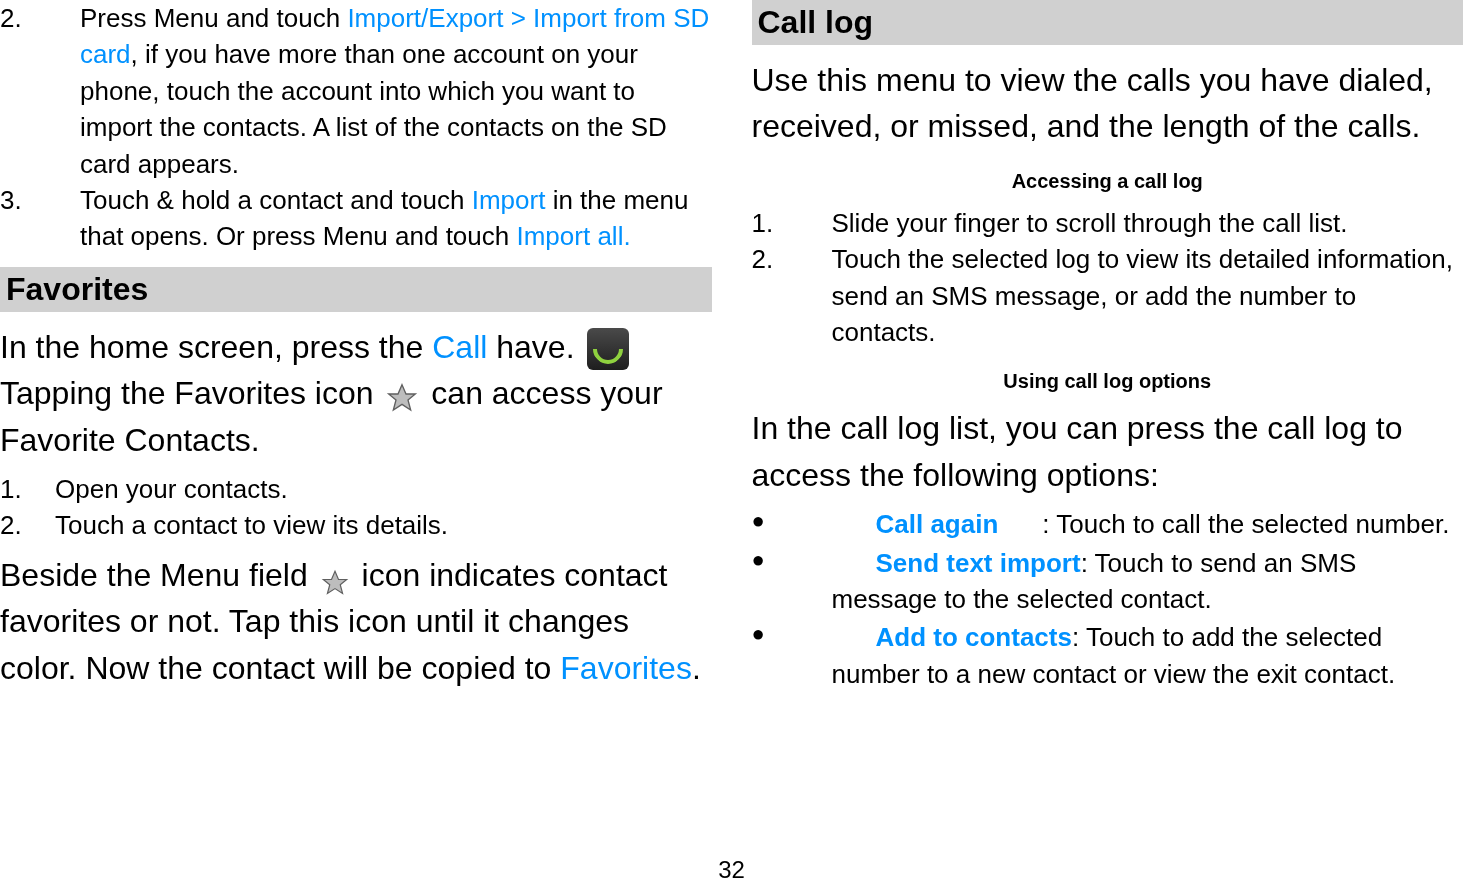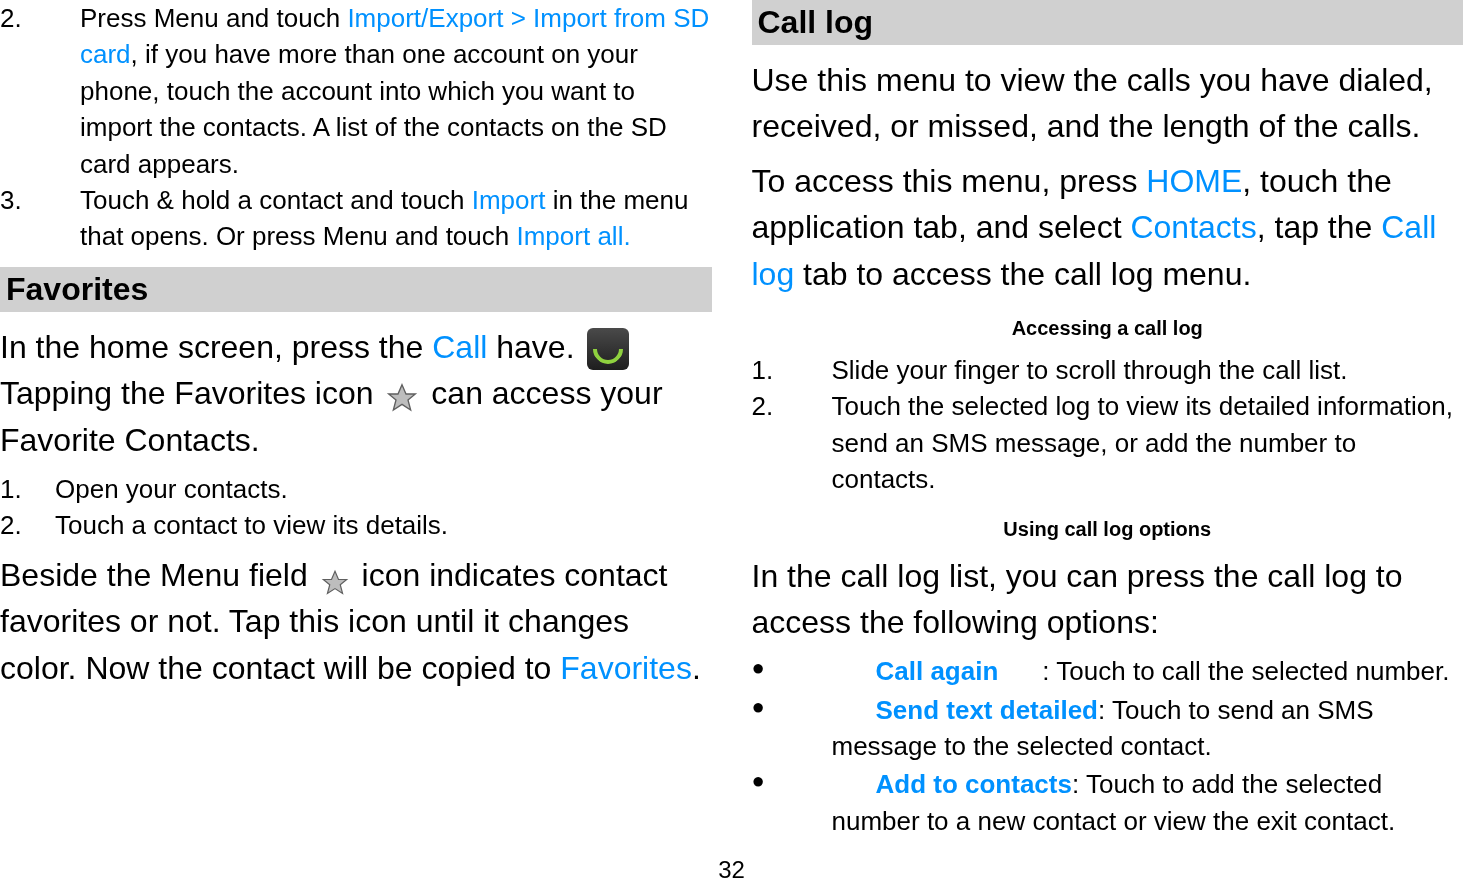--- a/index.html
+++ b/index.html
@@ -162,23 +162,20 @@
     </div>
 
   </div>
 
   <div class="column column-right">
 
     <div class="section-heading" style="margin-top:0;">Call log</div>
 
     <div class="body-text">Use this menu to view the calls you have dialed, received, or missed, and the length of the calls.</div>
 
-    <div class="body-text" style="margin-top:0;">
-      <span>To access this menu, press </span><span class="link">HOME</span><span>, touch the application tab, and select </span><span class="link">Contacts</span><span>, tap the </span><span class="link">Call log</span><span> tab to access the call log menu.</span>
-    </div>
 
     <div class="sub-heading">Accessing a call log</div>
 
     <div class="list-item">
       <div class="list-num">1.</div>
       <div class="list-text">Slide your finger to scroll through the call list.</div>
     </div>
     <div class="list-item">
       <div class="list-num">2.</div>
       <div class="list-text">Touch the selected log to view its detailed information, send an SMS message, or add the number to contacts.</div>
@@ -190,21 +187,21 @@
 
     <div class="bullet-item">
       <div class="bullet-dot">●</div>
       <div>
         <span class="link bold">Call again</span><span class="bold" style="font-weight:normal;">: Touch to call the selected number.</span>
       </div>
     </div>
     <div class="bullet-item">
       <div class="bullet-dot">●</div>
       <div>
-        <span class="link bold">Send text detailed</span><span>: Touch to send an SMS message to the selected contact.</span>
+        <span class="link bold">Send text import</span><span>: Touch to send an SMS message to the selected contact.</span>
       </div>
     </div>
     <div class="bullet-item">
       <div class="bullet-dot">●</div>
       <div>
         <span class="link bold">Add to contacts</span><span>: Touch to add the selected number to a new contact or view the exit contact.</span>
       </div>
     </div>
 
   </div>

